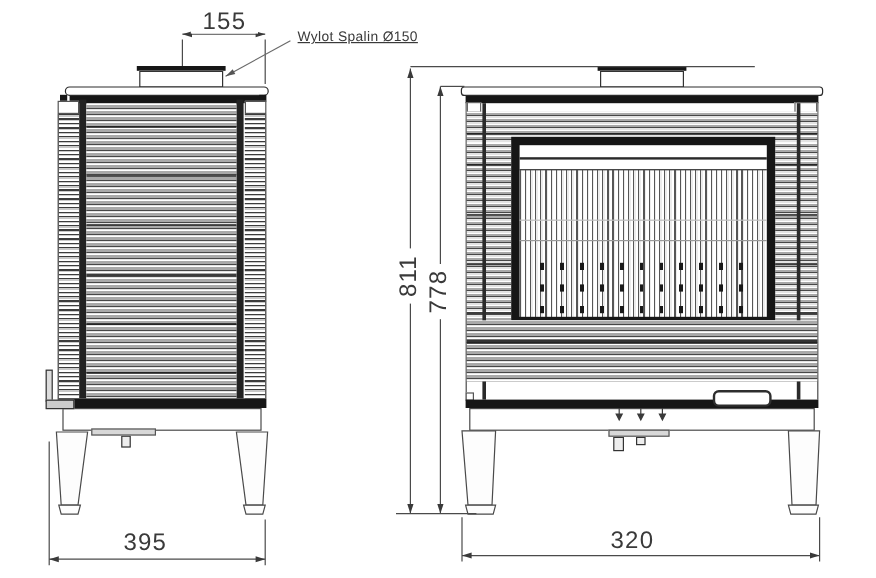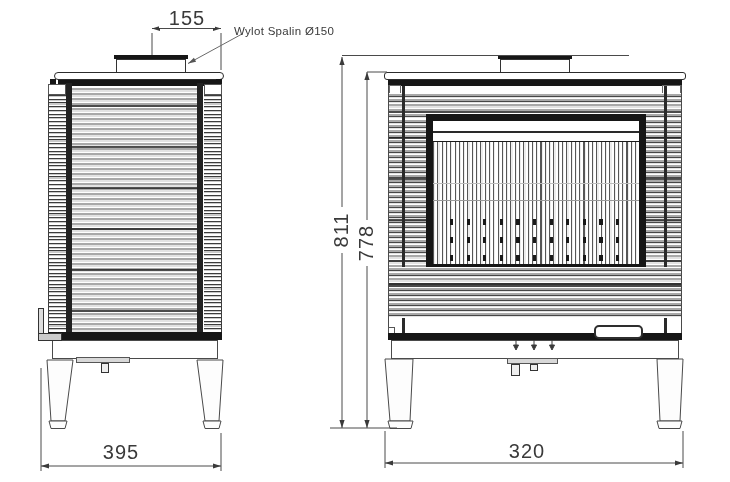--- a/index.html
+++ b/index.html
@@ -161,19 +161,19 @@
     <g stroke="#4a4a4a" stroke-width="1" fill="#3a3a3a">
       <line x1="385" y1="463" x2="683" y2="463"></line>
       <polygon points="385,463 393,460.5 393,465.5" stroke="none"></polygon>
       <polygon points="683,463 675,460.5 675,465.5" stroke="none"></polygon>
       <line x1="385" y1="431" x2="385" y2="468"></line>
       <line x1="683" y1="431" x2="683" y2="468"></line>
     </g>
   </svg>
 
   <div class="dimtext" style="left:159px;top:8px;width:56px;">155</div>
-  <div class="smalltext" style="left:234px;top:25px;">Wylot Spalin Ø150</div>
+  <div class="smalltext" style="left:248px;top:25px;text-decoration:underline;">Wylot Spalin Ø150</div>
   <div class="dimtext rot" style="left:318px;top:220px;width:46px;">811</div>
   <div class="dimtext rot" style="left:343px;top:233px;width:46px;">778</div>
   <div class="dimtext" style="left:91px;top:442px;width:60px;text-align:center;">395</div>
   <div class="dimtext" style="left:497px;top:441px;width:60px;">320</div>
 
 </div>
 
 </body></html>

